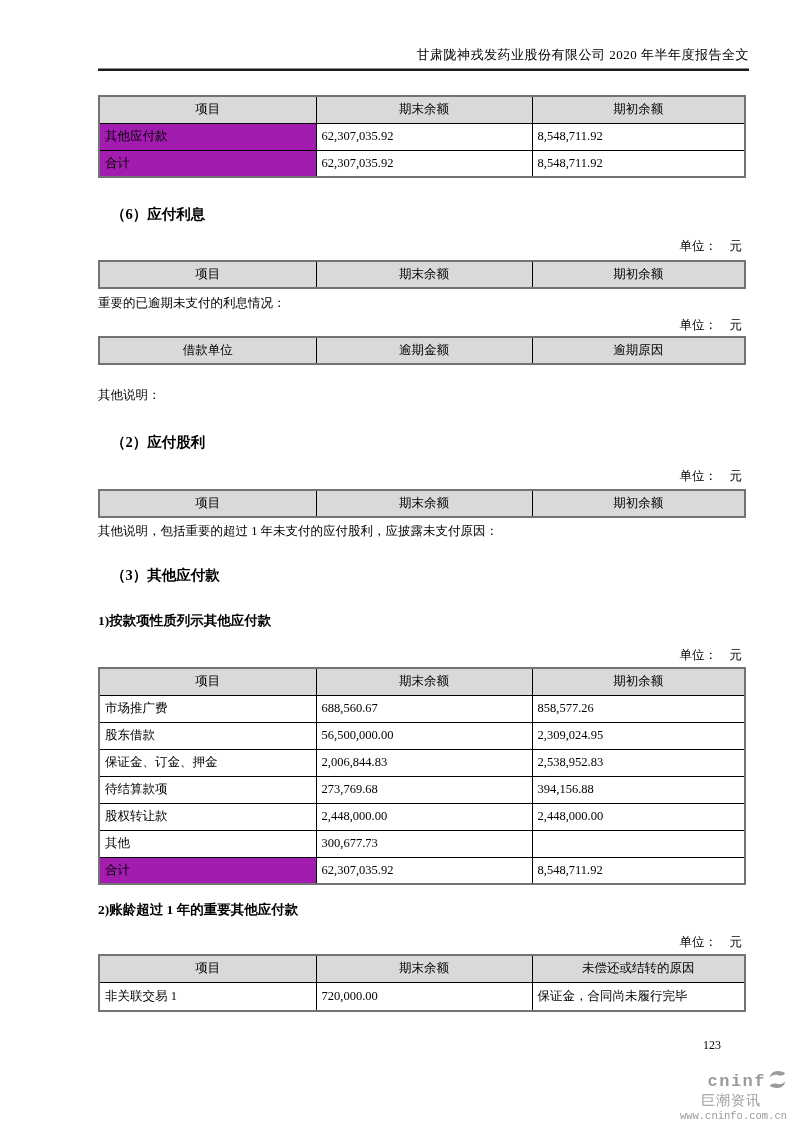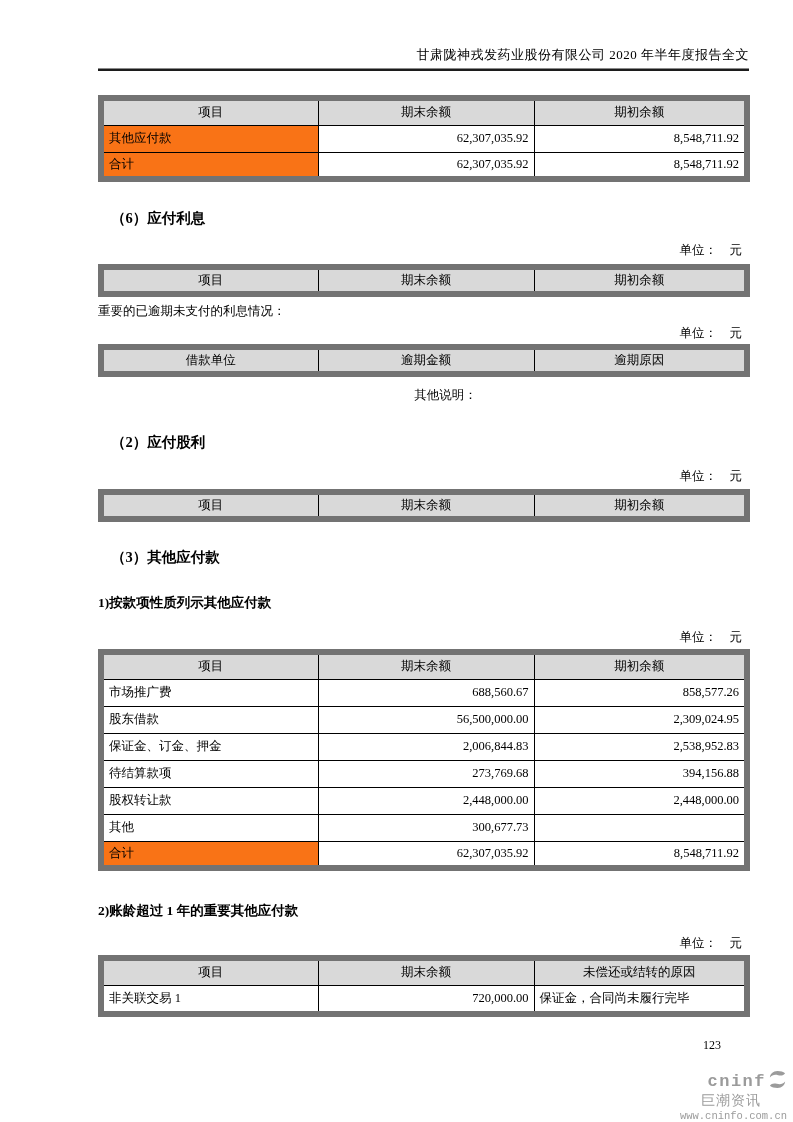--- a/index.html
+++ b/index.html
@@ -16,43 +16,43 @@
     padding-left: 98px;
   }
   .doc-header { padding-top: 47px; width: 651px; }
   .doc-title { text-align: right; font-size: 13px; line-height: 16px; margin-bottom: 5px; letter-spacing: 0.5px; }
   .header-rule { height: 1px; border-top: 1px solid #8a8a8a; border-bottom: 2px solid #1c1c1c; }
 
   table.tbl {
     border-collapse: collapse;
     table-layout: fixed;
     width: 646px;
-    border: 6px solid #737373;
+    border: 2px solid #737373;
     font-size: 12.5px;
   }
   table.tbl col.c1 { width: 217px; }
   table.tbl col.c2 { width: 216px; }
   table.tbl col.c3 { width: 213px; }
   .tbl th {
     border: 1px solid #000;
     background: #d9d9d9;
     font-weight: normal;
     text-align: center;
     height: 27px;
     padding: 0 5px;
   }
   .tbl td {
     border: 1px solid #000;
     height: 27px;
     padding: 0 5px;
     background: #ffffff;
   }
   .tbl td.lab { text-align: left; }
-  .tbl td.num { text-align: right; }
-  .tbl td.g { background: #f97316; }
+  .tbl td.num { }
+  .tbl td.g { background: #a21caf; }
 
   .sec-title { font-size: 14.5px; font-weight: bold; line-height: 19px; margin-left: 13px; }
   .sub-title { font-size: 13.5px; font-weight: bold; line-height: 18px; }
   .unit { width: 646px; text-align: right; font-size: 12.5px; line-height: 15px; padding-right: 2px; }
   .note { font-size: 12.5px; line-height: 18px; }
 
   .pagenum { position: absolute; top: 1038px; right: 72px; font-size: 12px; }
 
   .logo { position: absolute; top: 1070px; right: 6px; text-align: right; color: #9b9b9b; font-family: Liberation Mono, monospace; line-height: 1.1; }
   .logo-row { display: flex; align-items: center; justify-content: flex-end; }
@@ -129,41 +129,42 @@
       </colgroup>
     <thead>
       <tr>
         <th>借款单位</th>
         <th>逾期金额</th>
         <th>逾期原因</th>
       </tr>
     </thead>
   </table>
 
-  <p class="note" style="margin-top:9px;text-align:center;">其他说明：</p>
+  <p class="note" style="margin-top:21px;">其他说明：</p>
 
   <h3 class="sec-title" style="margin-top:29px;">（2）应付股利</h3>
 
   <div class="unit" style="margin-top:17px;">单位：　元</div>
 
   <table class="tbl" style="margin-top:5px;">
     <colgroup>
         <col class="c1">
         <col class="c2">
         <col class="c3">
       </colgroup>
     <thead>
       <tr>
         <th>项目</th>
         <th>期末余额</th>
         <th>期初余额</th>
       </tr>
     </thead>
   </table>
 
+  <p class="note" style="margin-top:4px;">其他说明，包括重要的超过 1 年未支付的应付股利，应披露未支付原因：</p>
 
   <h3 class="sec-title" style="margin-top:26px;">（3）其他应付款</h3>
 
   <h4 class="sub-title" style="margin-top:27px;">1)按款项性质列示其他应付款</h4>
 
   <div class="unit" style="margin-top:18px;">单位：　元</div>
 
   <table class="tbl" style="margin-top:4px;">
     <colgroup>
         <col class="c1">
@@ -209,21 +210,21 @@
         <td class="num"></td>
       </tr>
       <tr>
         <td class="lab g">合计</td>
         <td class="num">62,307,035.92</td>
         <td class="num">8,548,711.92</td>
       </tr>
     </tbody>
   </table>
 
-  <h4 class="sub-title" style="margin-top:31px;">2)账龄超过 1 年的重要其他应付款</h4>
+  <h4 class="sub-title" style="margin-top:16px;">2)账龄超过 1 年的重要其他应付款</h4>
 
   <div class="unit" style="margin-top:16px;">单位：　元</div>
 
   <table class="tbl" style="margin-top:4px;">
     <colgroup>
         <col class="c1">
         <col class="c2">
         <col class="c3">
       </colgroup>
     <thead>

